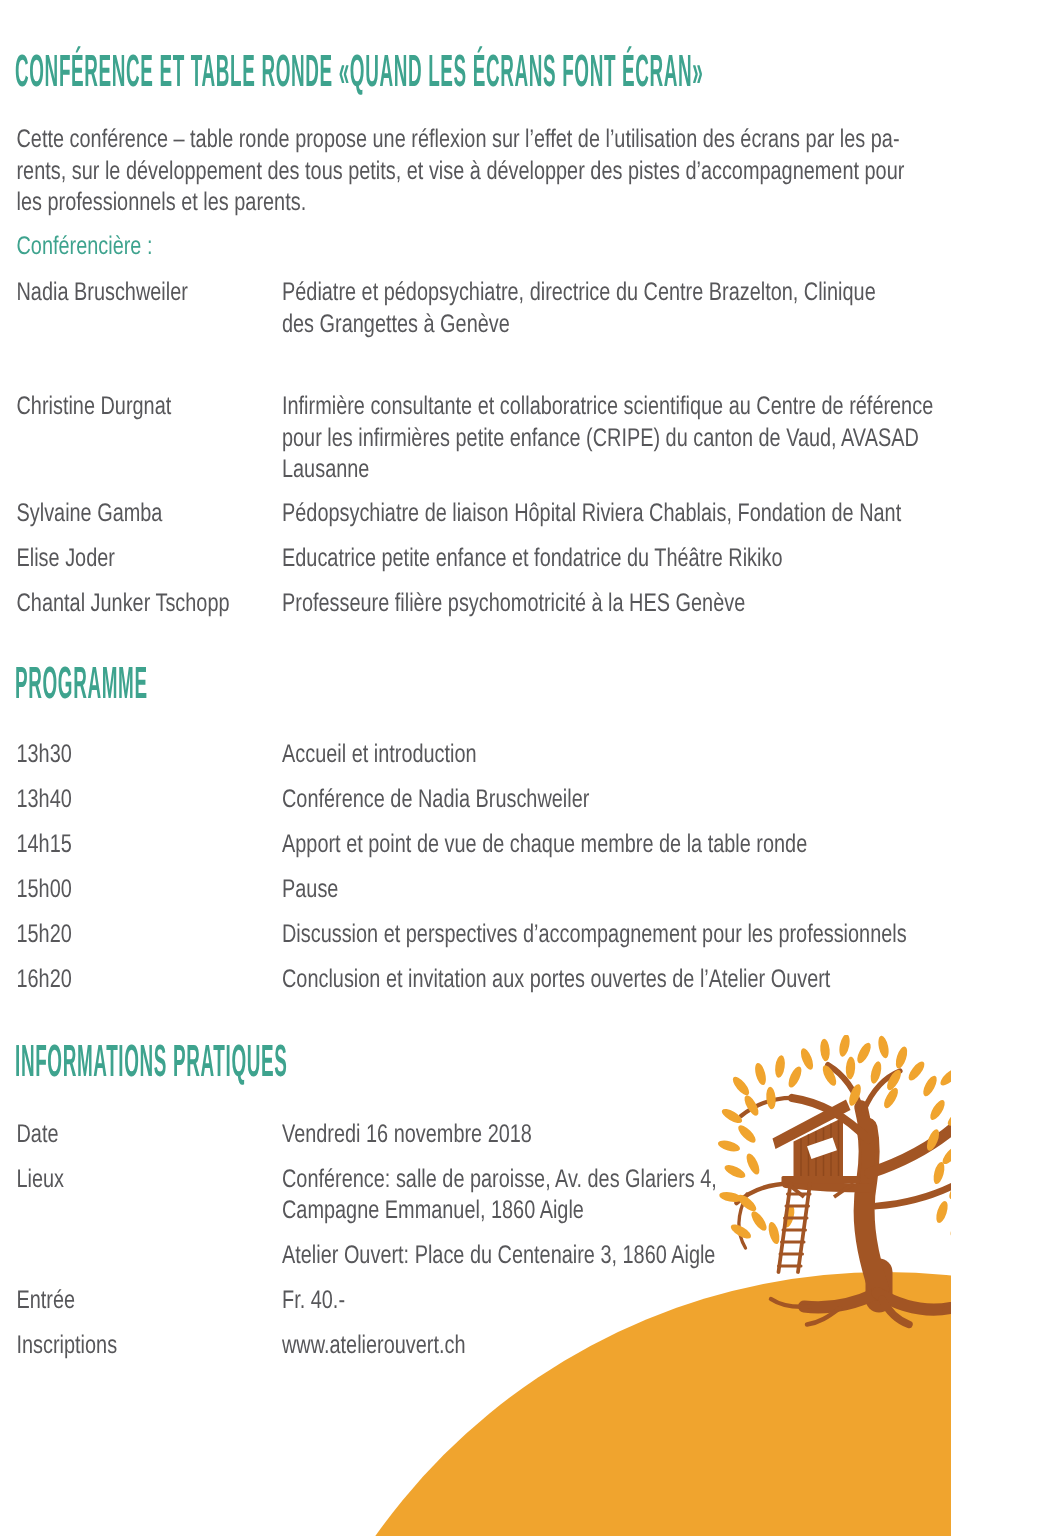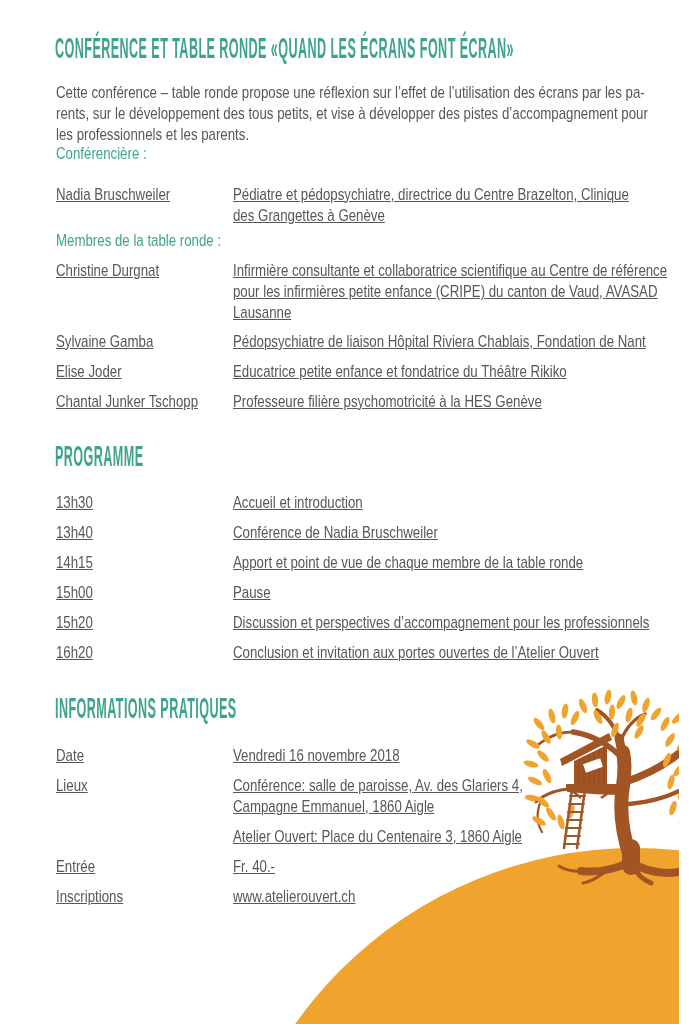--- a/index.html
+++ b/index.html
@@ -5,69 +5,66 @@
   :root{
     --teal:#3EA38E;
     --text:#57575A;
     --orange:#F0A42E;
     --brown:#A25524;
     --brown-dark:#7E3E17;
   }
   html,body{margin:0;padding:0;background:#ffffff;}
   .sheet{
     position:relative;width:634px;height:1024px;background:#ffffff;
-    overflow:hidden;font-family:"Liberation Sans",sans-serif;color:var(--text);margin-left:45px;
+    overflow:hidden;font-family:"Liberation Sans",sans-serif;color:var(--text);
   }
   .heading{
     position:absolute;left:10px;margin:0;color:var(--teal);
     font-size:30px;font-weight:bold;letter-spacing:1px;line-height:32px;
     transform:scaleX(.42);transform-origin:0 0;white-space:nowrap;
   }
   .txt{
     font-size:17px;line-height:21px;color:var(--text);
     transform:scaleX(.78);transform-origin:0 0;white-space:nowrap;
   }
   .teal{color:var(--teal);}
   .block{position:absolute;left:11px;}
   .row{position:absolute;left:11px;right:0;height:0;}
-  .cell{position:absolute;top:0;text-decoration:underline;}
+  .cell{position:absolute;top:0;}
   .cell.name{left:0;}
   .cell.desc{left:177px;}
   .illustration{position:absolute;left:0;top:690px;width:699px;height:334px;}
 </style>
 </head>
 <body>
 
 <div class="sheet">
 
   <h1 class="heading" style="top:32px">CONFÉRENCE ET TABLE RONDE «QUAND LES ÉCRANS FONT ÉCRAN»</h1>
 
   <div class="block" style="top:82px">
     <div class="txt">Cette conférence – table ronde propose une réflexion sur l’effet de l’utilisation des écrans par les pa-</div>
     <div class="txt">rents, sur le développement des tous petits, et vise à développer des pistes d’accompagnement pour</div>
     <div class="txt">les professionnels et les parents.</div>
   </div>
 
-  <div class="block" style="top:143px">
+  <div class="block" style="top:153px">
     <div class="txt teal">Conférencière :</div>
   </div>
 
   <div class="row" style="top:184px">
     <div class="cell name">
         <div class="txt">Nadia Bruschweiler</div>
       </div>
     <div class="cell desc">
       <div class="txt">Pédiatre et pédopsychiatre, directrice du Centre Brazelton, Clinique</div>
       <div class="txt">des Grangettes à Genève</div>
     </div>
   </div>
 
-  <div class="block" style="top:230px">
-    <div class="txt teal">Membres de la table ronde :</div>
-  </div>
 
   <div class="row" style="top:260px">
     <div class="cell name">
         <div class="txt">Christine Durgnat</div>
       </div>
     <div class="cell desc">
       <div class="txt">Infirmière consultante et collaboratrice scientifique au Centre de référence</div>
       <div class="txt">pour les infirmières petite enfance (CRIPE) du canton de Vaud, AVASAD</div>
       <div class="txt">Lausanne</div>
     </div>

